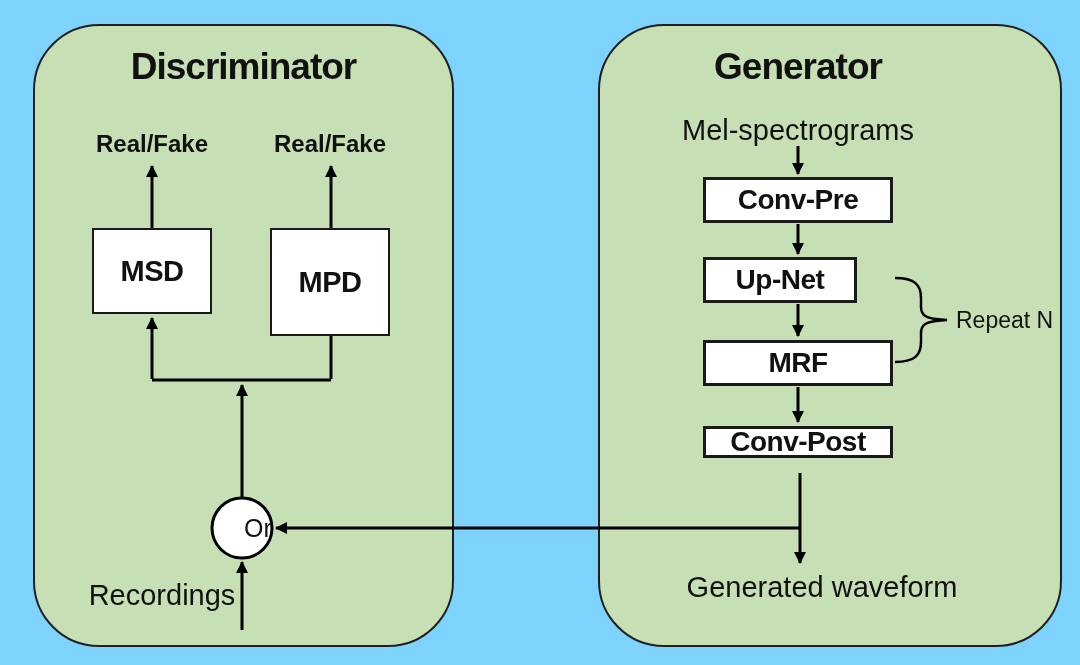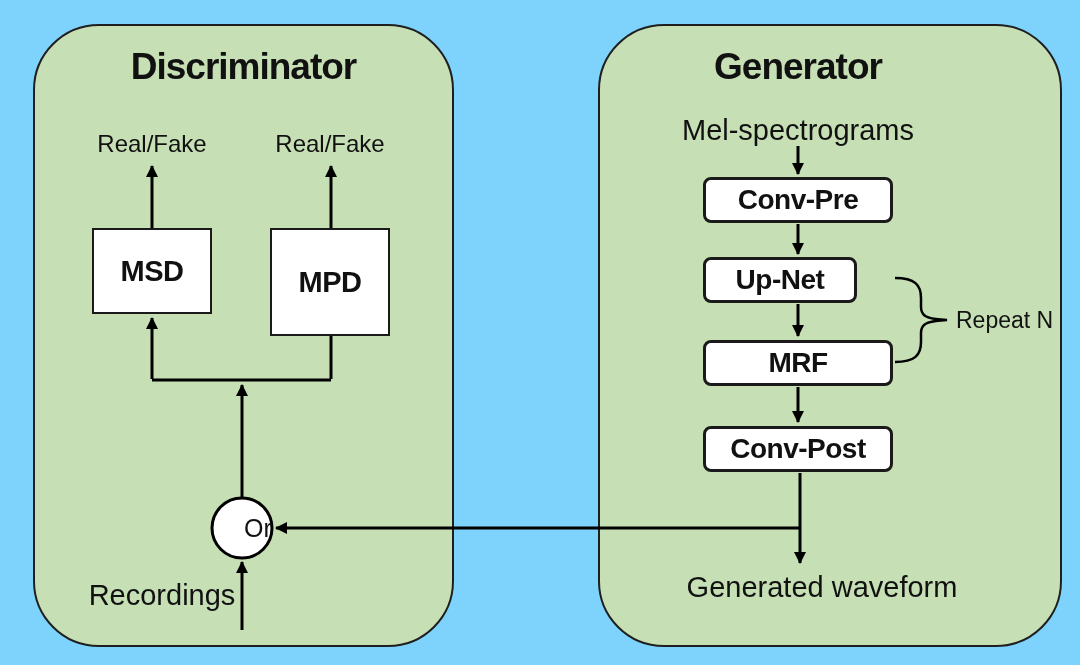--- a/index.html
+++ b/index.html
@@ -20,22 +20,22 @@
   .panel-title{
     position:absolute;z-index:2;text-align:center;
     font-size:37px;font-weight:bold;letter-spacing:-1px;line-height:1.1;
   }
   .node{
     position:absolute;z-index:2;background:var(--box-fill,#fff);
     border:2px solid var(--box-border,#1a1a1a);box-sizing:border-box;
     display:flex;align-items:center;justify-content:center;
     font-weight:bold;font-size:29px;letter-spacing:-0.5px;
   }
-  .node-gen{border-width:3px;font-size:28px;border-radius:8px;}
-  .ann{font-size:24px;}
+  .node-gen{border-width:3px;font-size:28px;}
+  .ann{font-size:24px;font-weight:bold;}
   .big-ann{font-size:29px;}
   .arrow{stroke:var(--line,#000);stroke-width:3;fill:none;}
   .thin{stroke-width:2.5;}
   .orc{fill:var(--box-fill,#fff);stroke:var(--line,#000);stroke-width:3;}
   .ah{fill:var(--line,#000);}
   .or-text{
     position:absolute;left:212px;top:511px;width:60px;height:34px;line-height:34px;
     z-index:3;text-align:center;font-size:25px;padding-left:16px;
   }
 </style>
@@ -80,17 +80,17 @@
   <div class="node" style="left:92px;top:228px;width:120px;height:86px;">MSD</div>
   <div class="node" style="left:270px;top:228px;width:120px;height:108px;">MPD</div>
   <div class="or-text">Or</div>
   <div class="lbl big-ann" style="left:62px;top:579px;width:200px;">Recordings</div>
 
   <div class="panel-title" style="left:598px;top:47px;width:400px;">Generator</div>
   <div class="lbl big-ann" style="left:648px;top:114px;width:300px;">Mel-spectrograms</div>
   <div class="node node-gen" style="left:703px;top:177px;width:190px;height:46px;">Conv-Pre</div>
   <div class="node node-gen" style="left:703px;top:257px;width:154px;height:46px;">Up-Net</div>
   <div class="node node-gen" style="left:703px;top:340px;width:190px;height:46px;">MRF</div>
-  <div class="node node-gen" style="left:703px;top:426px;width:190px;height:46px;">Conv-Post</div>
+  <div class="node node-gen" style="left:703px;top:426px;width:190px;height:32px;">Conv-Post</div>
   <div class="lbl" style="left:956px;top:307px;width:130px;text-align:left;font-size:23px;">Repeat N</div>
   <div class="lbl big-ann" style="left:672px;top:571px;width:300px;">Generated waveform</div>
 
 </div>
 
 </body></html>

